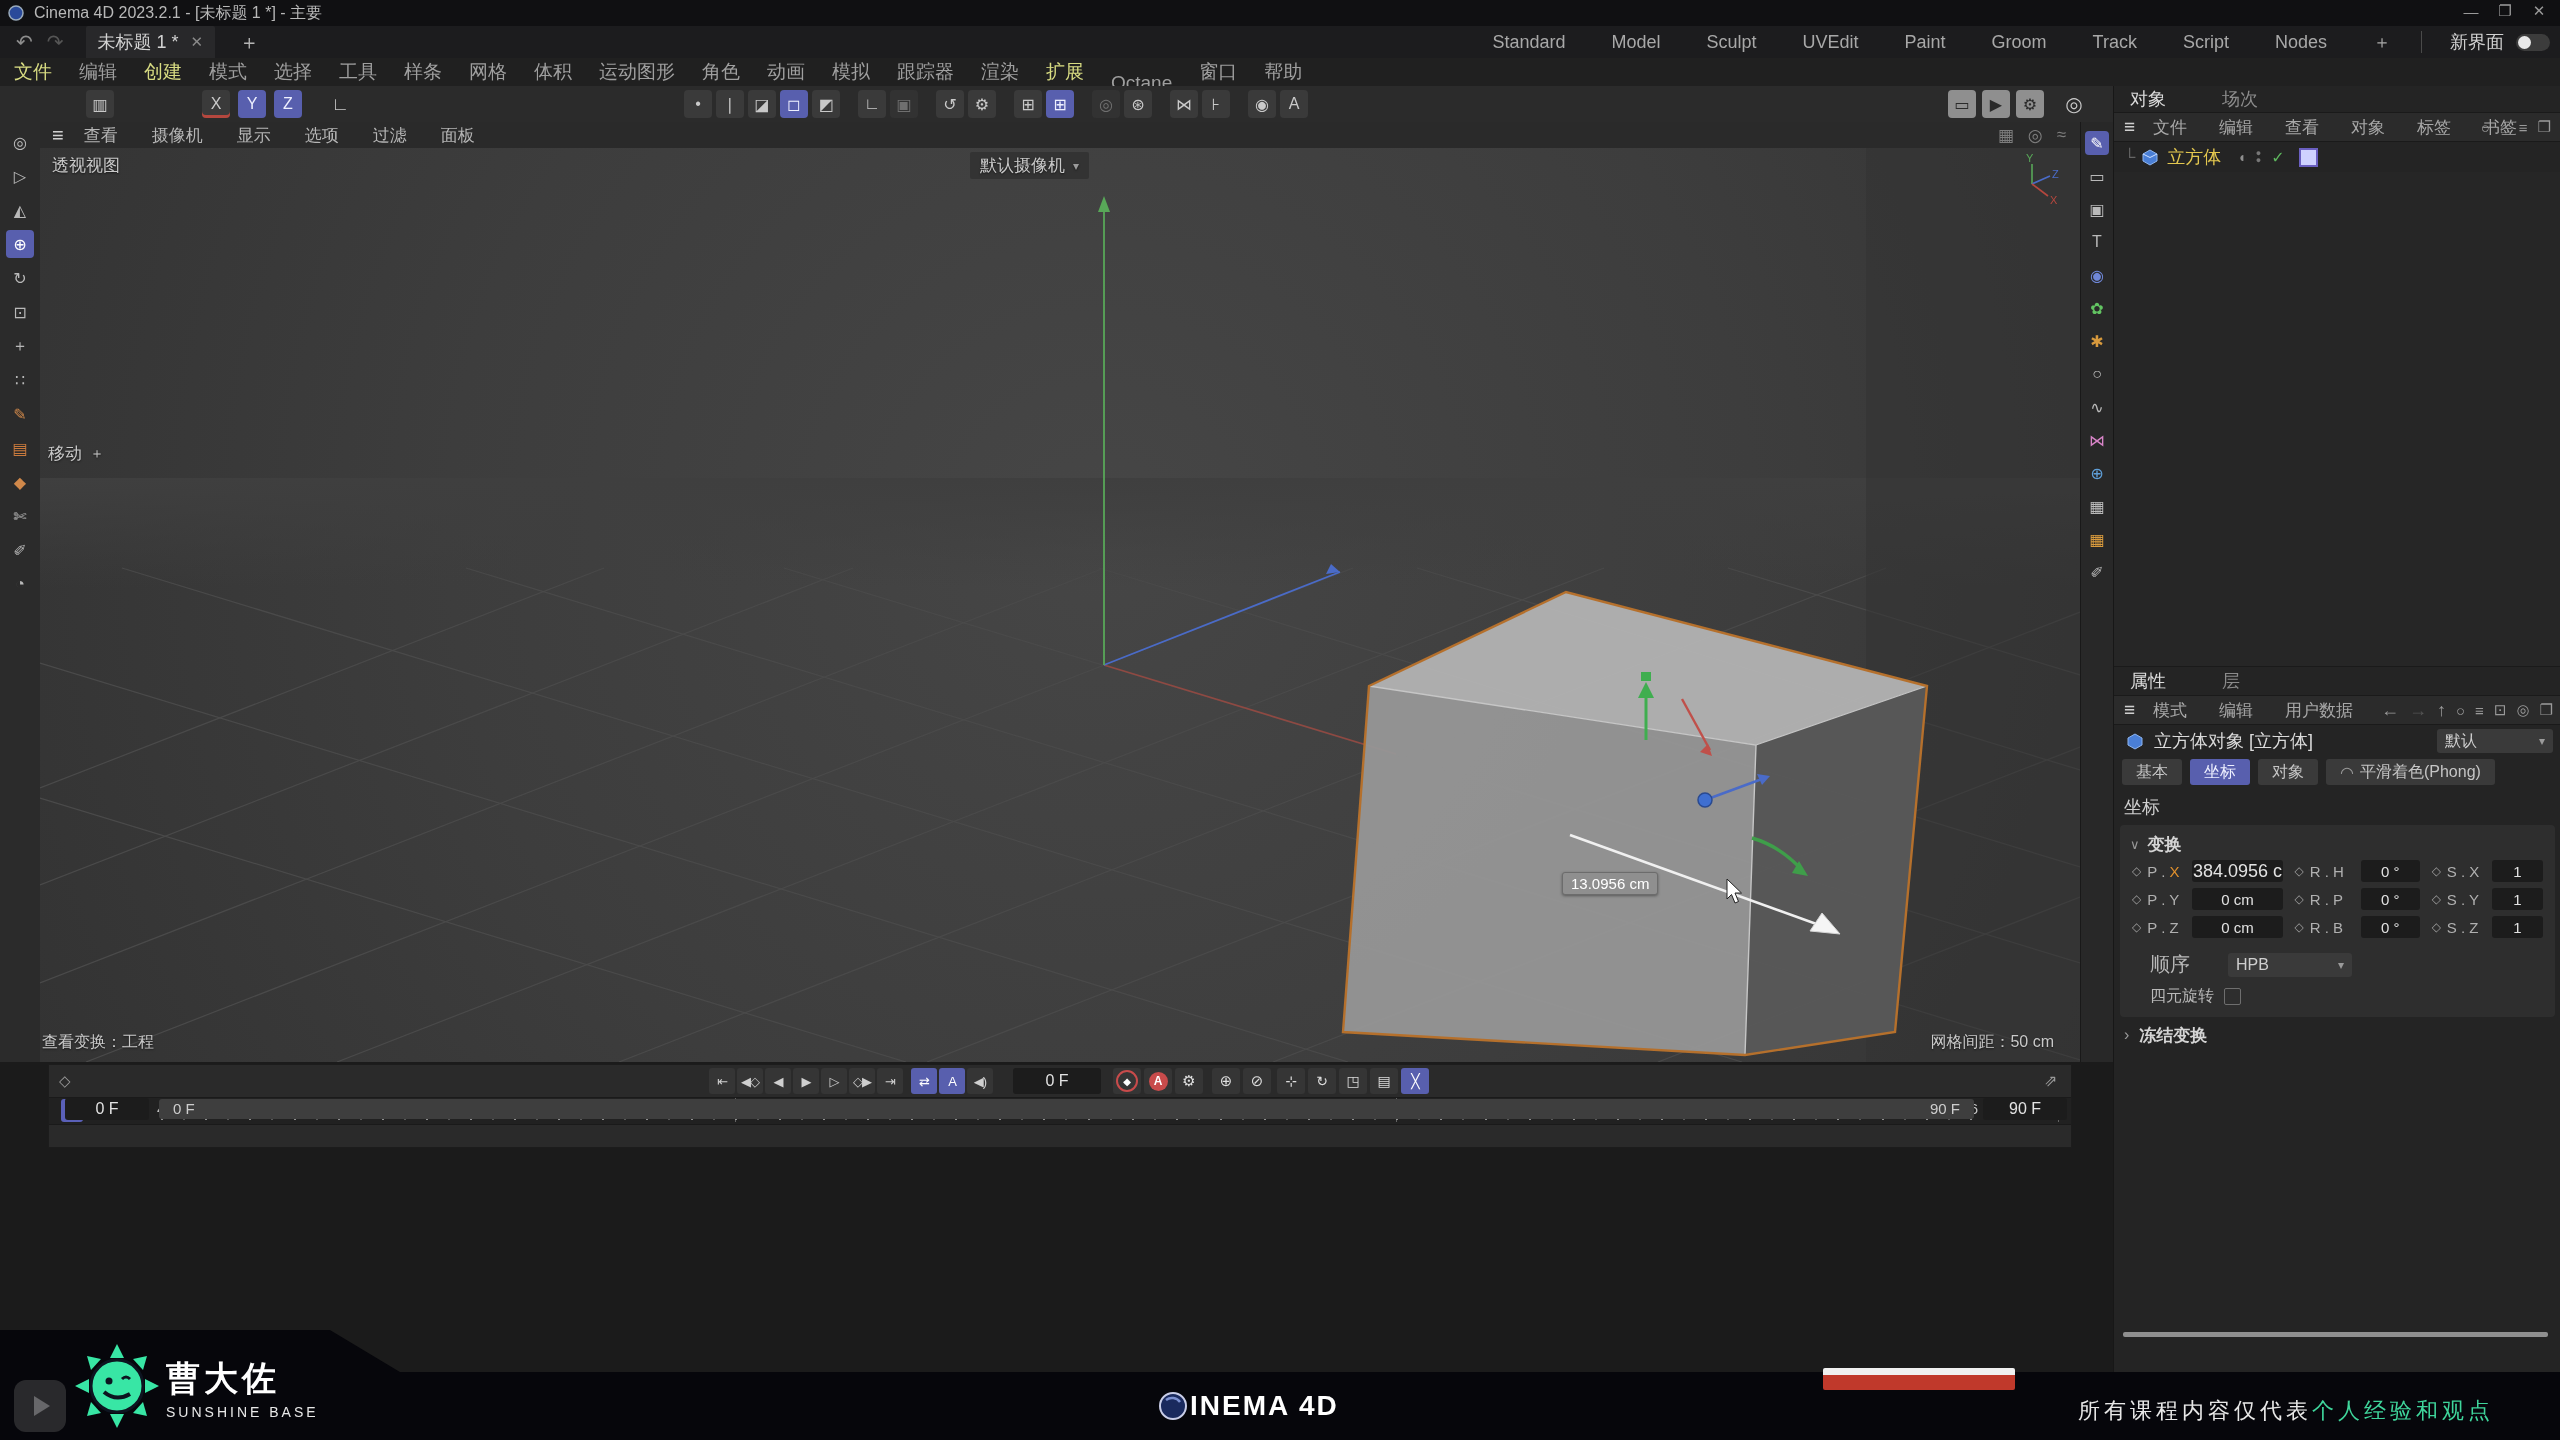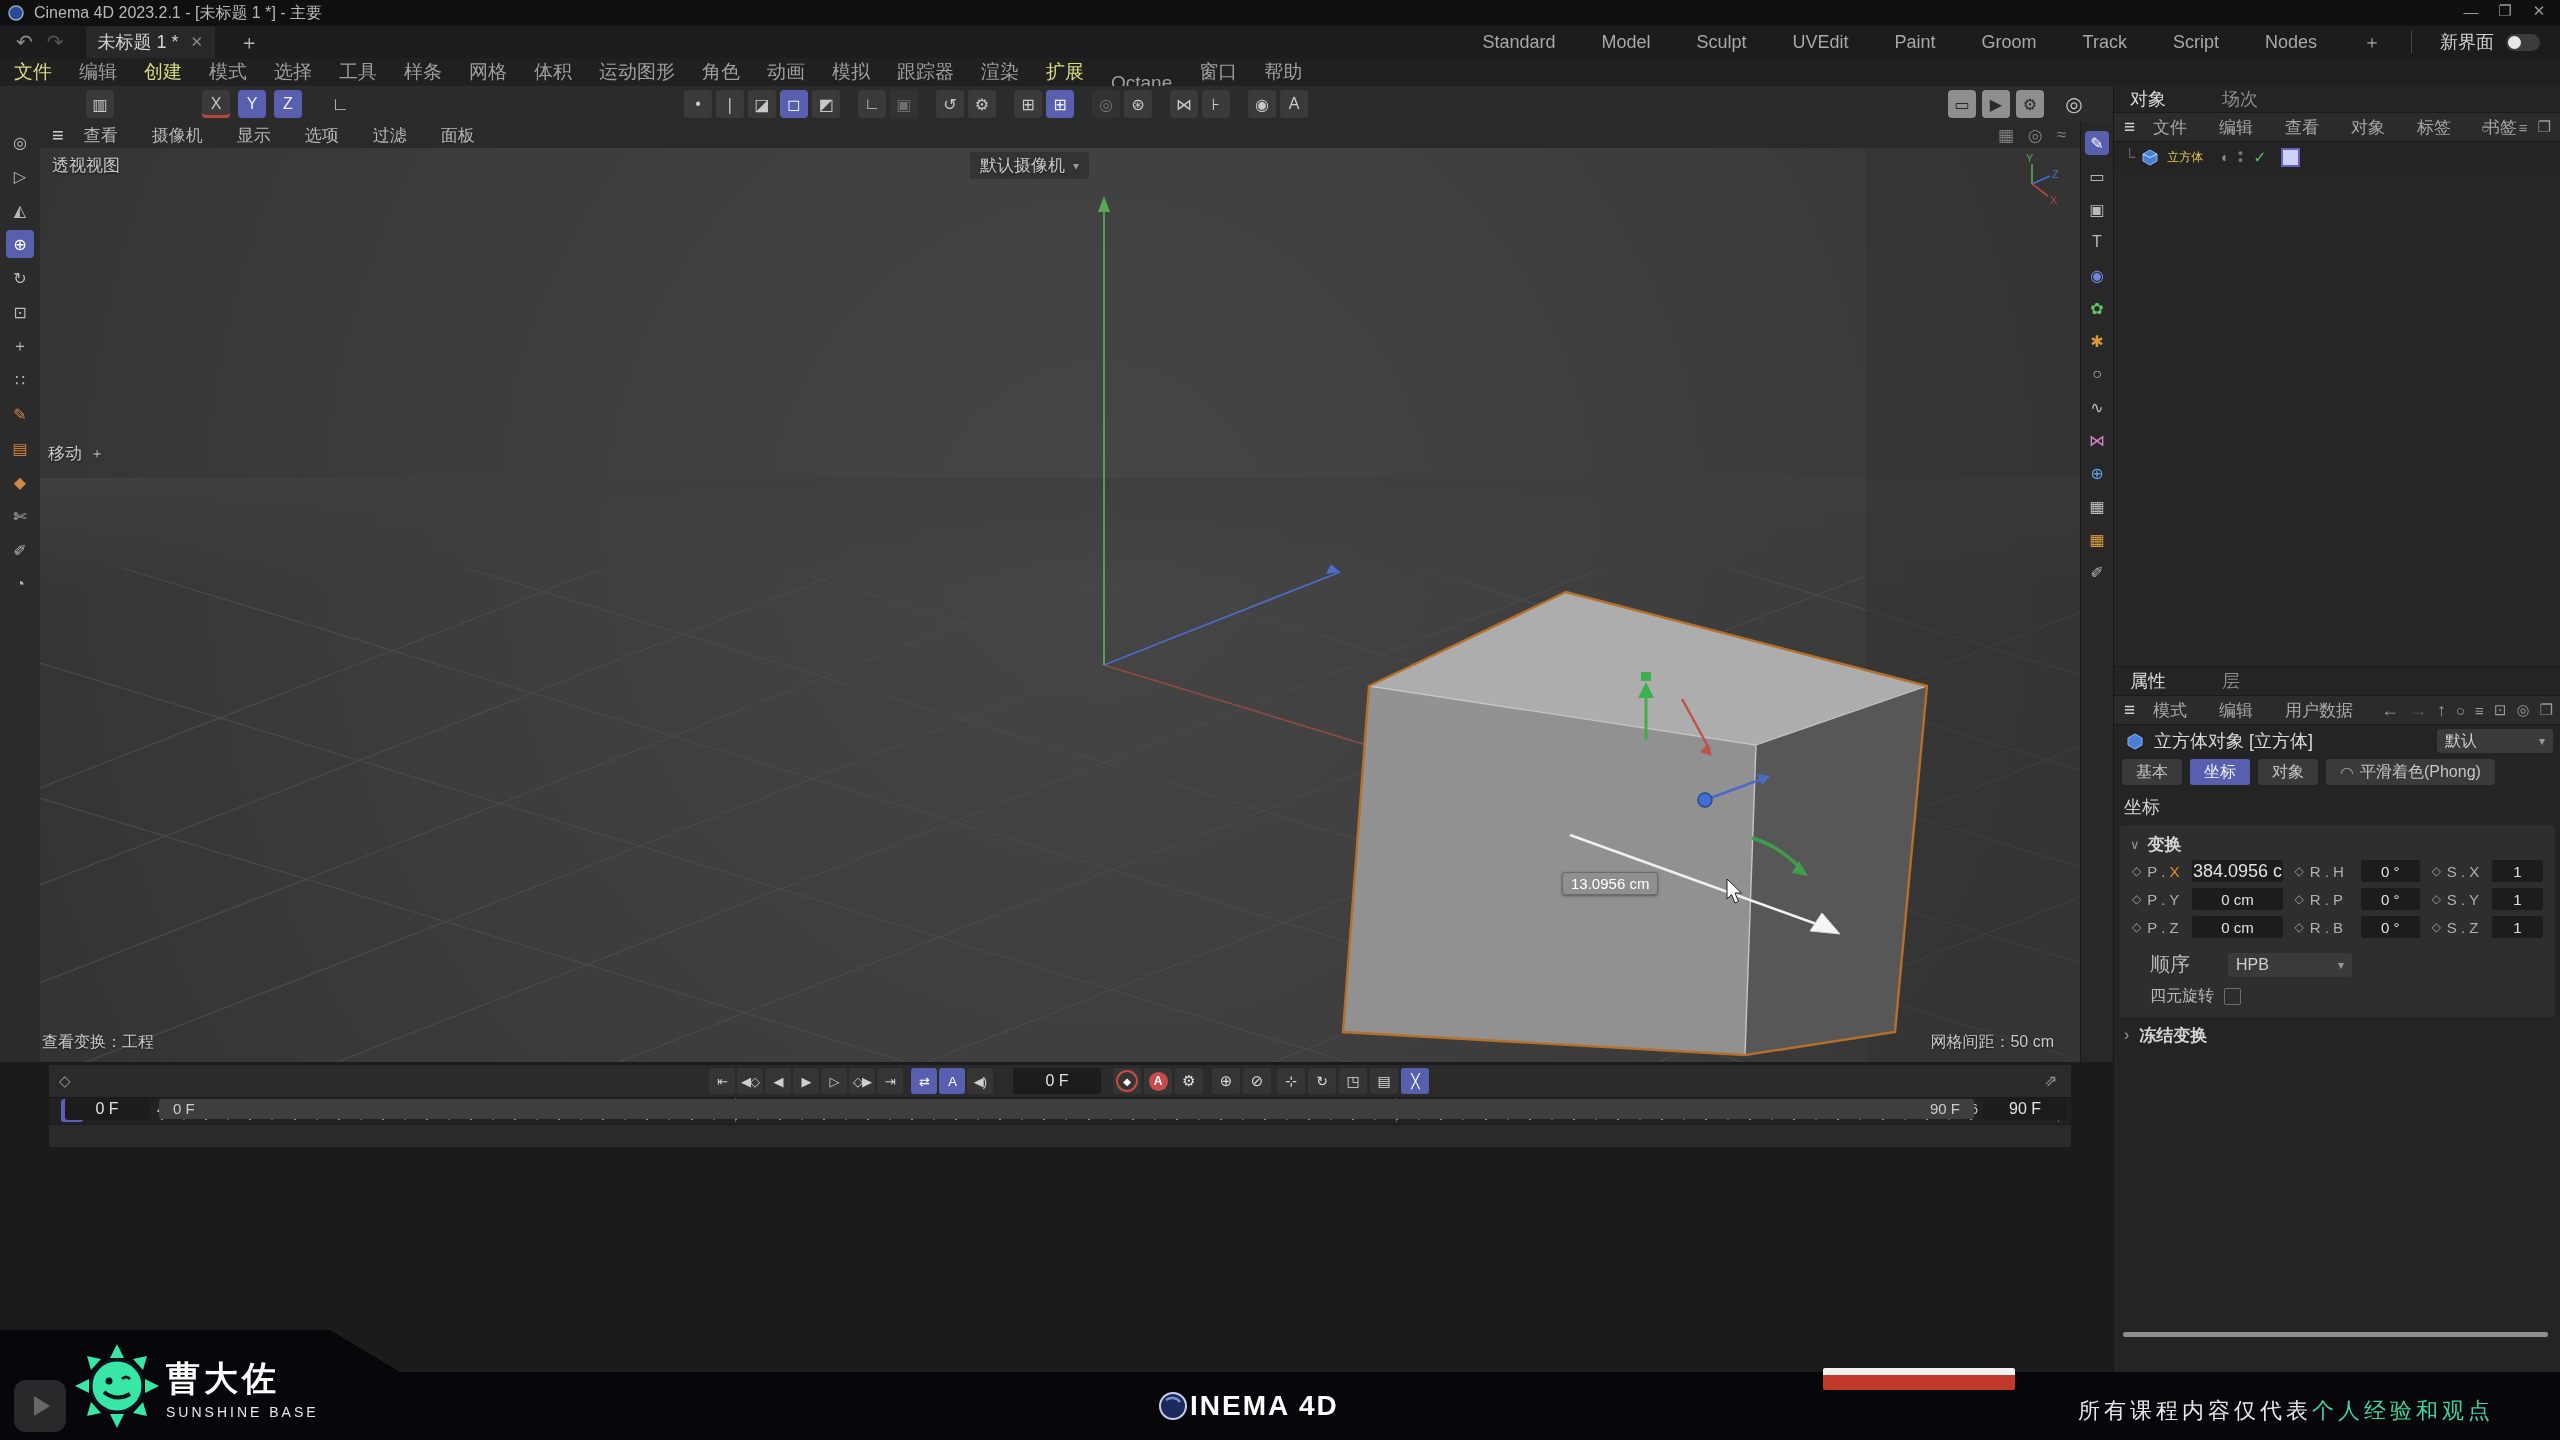--- a/index.html
+++ b/index.html
@@ -80,21 +80,21 @@
 </div>
 
 <div id="tabbar" class="abs row">
   <span style="margin-left:16px;font-size:20px;color:#8d8d8d">↶</span>
   <span style="margin-left:14px;font-size:20px;color:#555">↷</span>
   <div class="tab" style="margin-left:22px">
     <span>未标题 1 *</span>
     <span style="color:#8a8a8a;font-size:15px">✕</span>
   </div>
   <span style="margin-left:24px;color:#b5b5b5;font-size:20px">＋</span>
-  <div class="abs row" style="right:20px;top:0;height:32px">
+  <div class="abs row" style="right:10px;top:0;height:32px">
     <div id="layouts" class="row">
         <div class="layout-item">Standard</div>
         <div class="layout-item">Model</div>
         <div class="layout-item">Sculpt</div>
         <div class="layout-item">UVEdit</div>
         <div class="layout-item">Paint</div>
         <div class="layout-item">Groom</div>
         <div class="layout-item">Track</div>
         <div class="layout-item">Script</div>
         <div class="layout-item">Nodes</div>
@@ -325,21 +325,21 @@
       <span class="ricon">≡</span>
       <span class="ricon">❐</span>
     </div>
   </div>
   <div class="row" style="height:30px;padding-left:10px;background:#242424">
     <span style="color:#666">└</span>
     <svg width="18" height="18" style="margin-left:6px">
       <polygon points="9,2 16,6 16,13 9,17 2,13 2,6" fill="#4a7fd6" stroke="#8fb6f0" stroke-width="1"></polygon>
       <polyline points="2,6 9,9.5 16,6 M9,9.5 9,17" fill="none" stroke="#cfe0ff" stroke-width="1"></polyline>
       </svg>
-    <span style="color:#e3c74f;font-size:12px;margin-left:8px">立方体</span>
+    <span style="color:#e3c74f;font-size:18px;margin-left:8px">立方体</span>
     <span style="margin-left:18px;color:#8f8f8f;font-size:14px">◐</span>
     <span style="margin-left:8px;color:#777;font-size:9px;line-height:7px">●<br>●</span>
     <span style="margin-left:10px;color:#5eb85e;font-size:16px">✓</span>
     <span style="margin-left:14px;width:15px;height:15px;background:#cfd2ff;border:2px solid #6a5fc0;display:inline-block"></span>
   </div>
   <div style="height:494px;background:#262626"></div>
 
   <div class="row" style="height:28px;padding-left:16px;border-top:1px solid #1a1a1a" id="amtabs">
       <div class="ptab active">属性</div>
       <div class="ptab">层</div>

